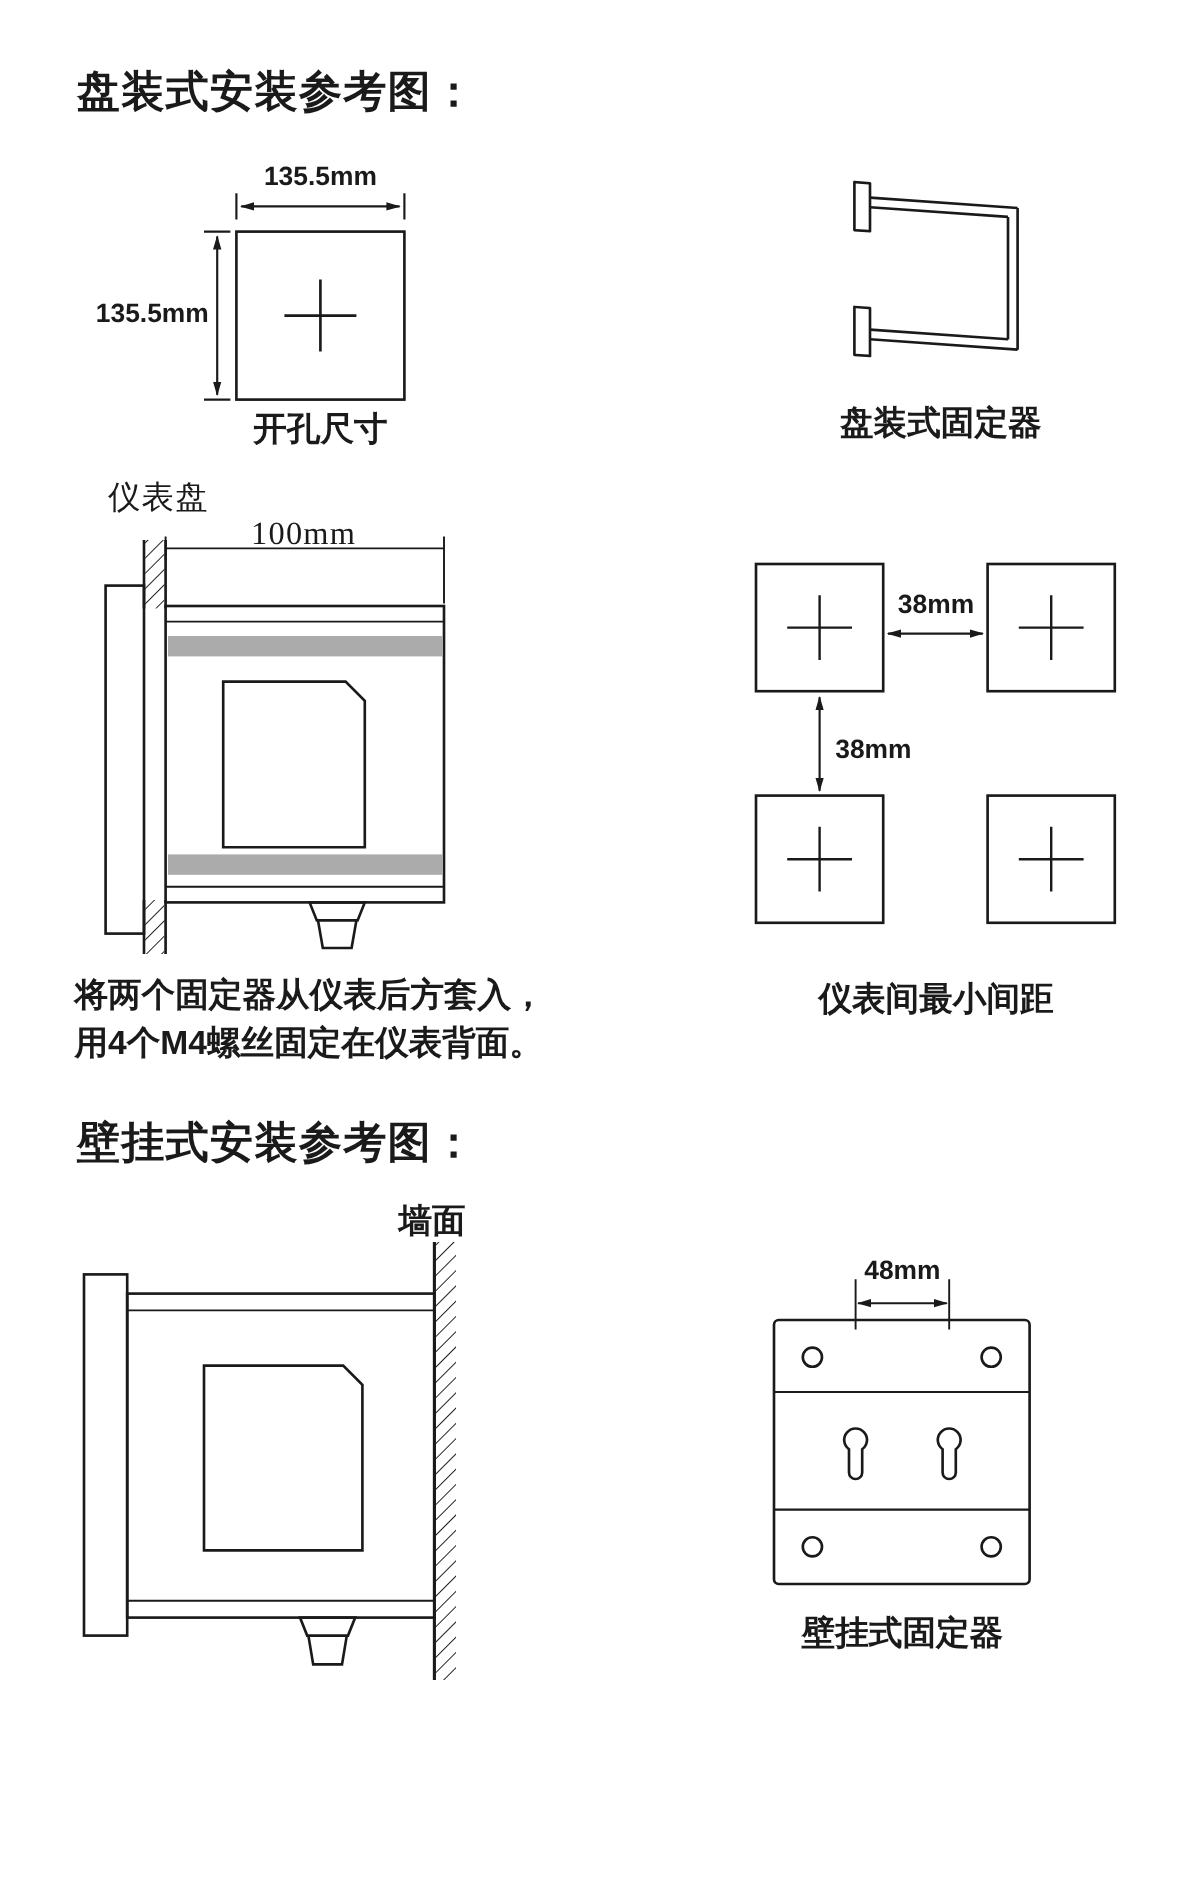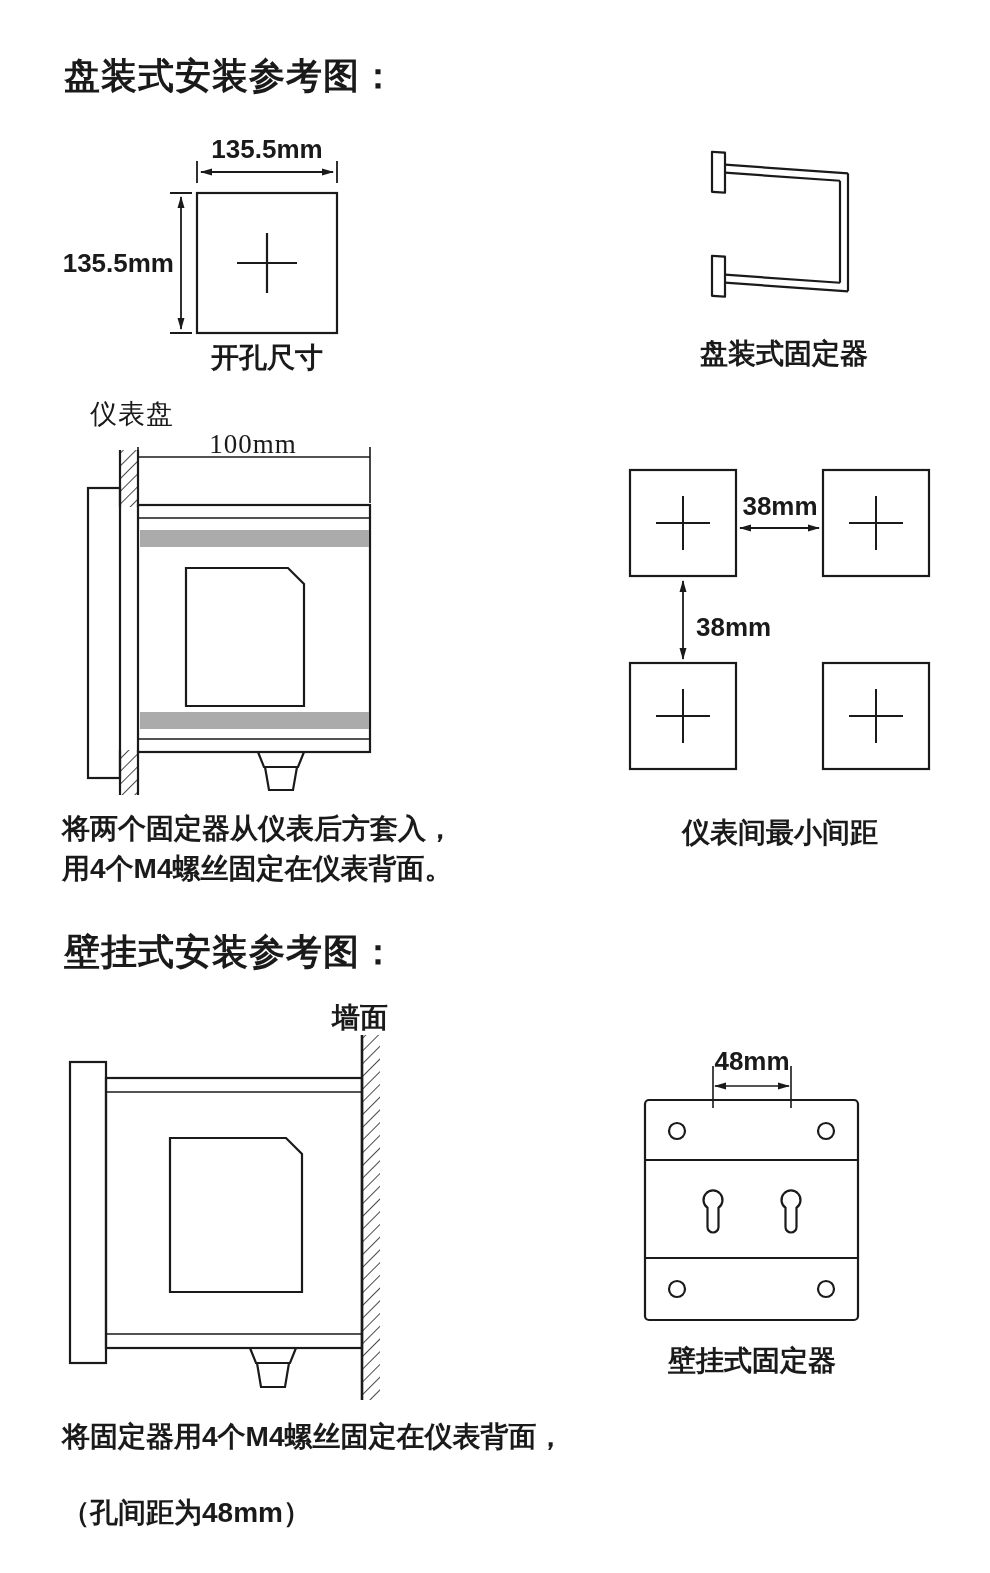--- a/index.html
+++ b/index.html
@@ -5,21 +5,21 @@
   :root { --ink:#1a1a1a; --fixture-gray:#ababab; --paper:#ffffff; }
   * { margin:0; padding:0; box-sizing:border-box; }
   html,body { background:#fff; }
   .page { position:relative; width:990px; height:1568px; background:var(--paper); overflow:hidden;
           font-family:"Liberation Sans", sans-serif; }
   .art { position:absolute; left:0; top:0; color:var(--ink); }
   .txt { position:absolute; color:var(--ink); font-weight:700; white-space:nowrap; line-height:1.2; }
   .title   { font-size:36px; letter-spacing:1px; }
   .caption { font-size:28px; }
   .note    { font-size:28px; }
-  .dim     { font-size:26px; }
+  .dim     { font-size:22px; }
   .serif   { font-family:"Liberation Serif", serif; font-weight:400; font-size:27px; letter-spacing:1px; }
   .center  { transform:translateX(-50%); }
   .right   { text-align:right; }
   .fixture { fill:var(--fixture-gray); }
 </style>
 </head>
 <body>
 
 <div class="page">
 
@@ -133,15 +133,13 @@
   <div class="txt note" style="left:62px; top:852px;">用4个M4螺丝固定在仪表背面。</div>
 
   <div class="txt title" style="left:64px; top:930px;">壁挂式安装参考图：</div>
 
   <div class="txt caption" style="left:332px; top:1001px;">墙面</div>
 
   <div class="txt dim center" style="left:752px; top:1046px;">48mm</div>
 
   <div class="txt caption center" style="left:752px; top:1344px;">壁挂式固定器</div>
 
-  <div class="txt note" style="left:62px; top:1420px;">将固定器用4个M4螺丝固定在仪表背面，</div>
-  <div class="txt note" style="left:62px; top:1496px;">（孔间距为48mm）</div>
 </div>
 
 </body></html>

